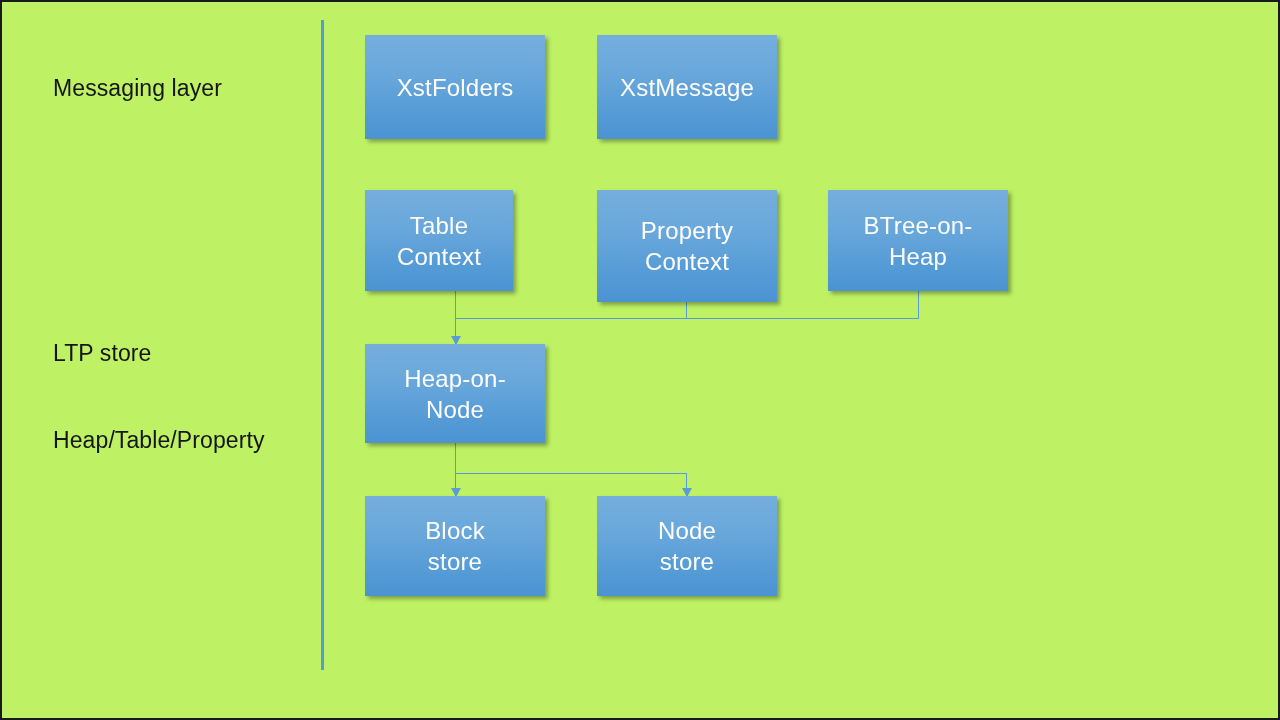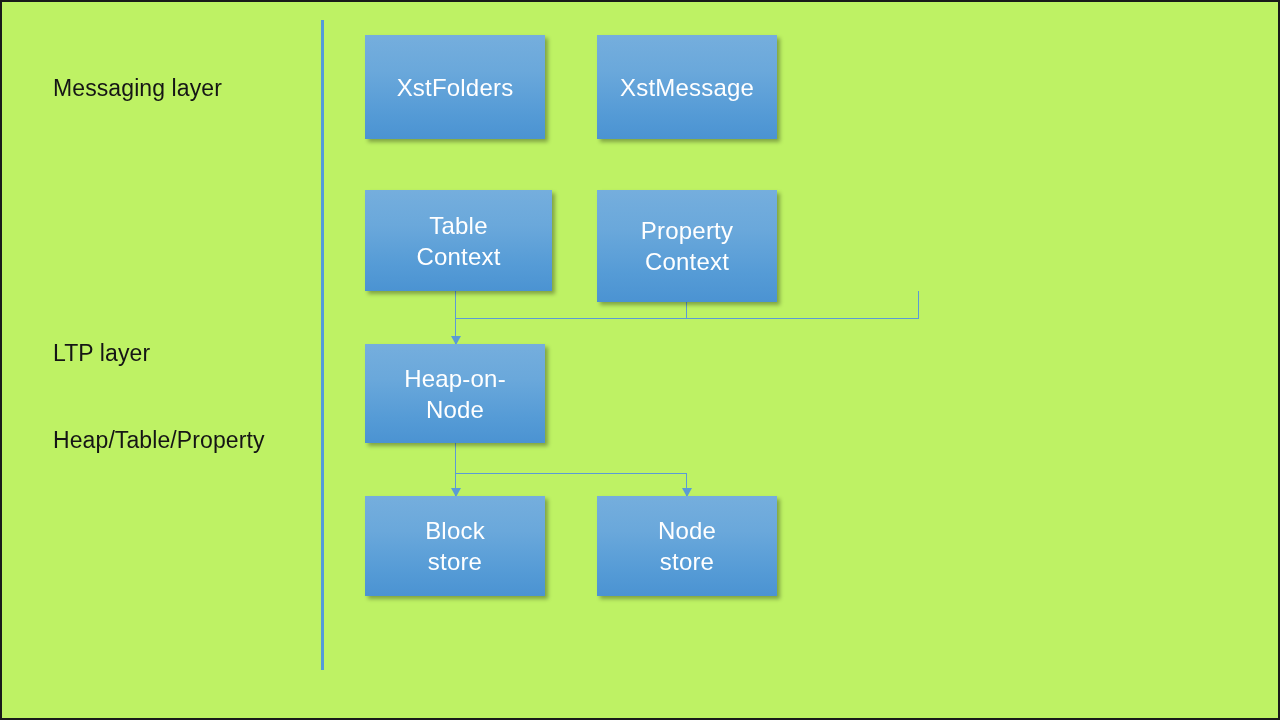--- a/index.html
+++ b/index.html
@@ -87,21 +87,21 @@
 <body>
 
 <div id="page">
   <div id="canvas">
 
     <div class="divider" style="left:319px; top:18px; width:3px; height:650px;"></div>
 
     <div class="layer-label" style="left:51px; top:72px;"><span>Messaging layer</span></div>
 
     <div class="layer-label" style="left:51px; top:279px;">
-      <div>LTP layer</div>
+      <div>LTP store</div>
       <div>Heap/Table/Property</div>
     </div>
 
     <div class="layer-label" style="left:51px; top:516px;">
     </div>
 
     <div class="conn-line v" style="left:453px; top:289px; height:28px;"></div>
 
     <div class="conn-line v" style="left:684px; top:289px; height:28px;"></div>
 
@@ -123,30 +123,34 @@
     <div class="arrow-head" style="left:680px; top:486px;"></div>
 
     <div class="node-box" style="left:363px; top:33px; width:180px; height:104px;">
       <span class="node-label">XstFolders</span>
     </div>
 
     <div class="node-box" style="left:595px; top:33px; width:180px; height:104px;">
       <span class="node-label">XstMessage</span>
     </div>
 
-    <div class="node-box" style="left:363px; top:188px; width:187px; height:101px;">
+    <div class="node-box" style="left:363px; top:188px; width:148px; height:101px;">
       <span class="node-label">Table
 Context</span>
     </div>
 
     <div class="node-box" style="left:595px; top:188px; width:180px; height:112px;">
       <span class="node-label">Property
 Context</span>
     </div>
 
+    <div class="node-box" style="left:826px; top:188px; width:180px; height:101px;">
+      <span class="node-label">BTree-on-
+Heap</span>
+    </div>
 
     <div class="node-box" style="left:363px; top:342px; width:180px; height:99px;justify-content:center;">
       <span class="node-label">Heap-on-
 Node</span>
     </div>
 
     <div class="node-box" style="left:363px; top:494px; width:180px; height:100px;">
       <span class="node-label">Block
 store</span>
     </div>

